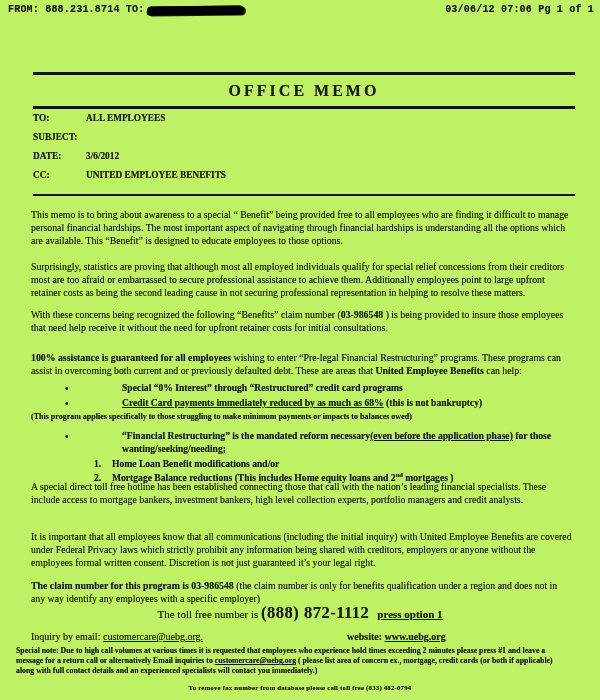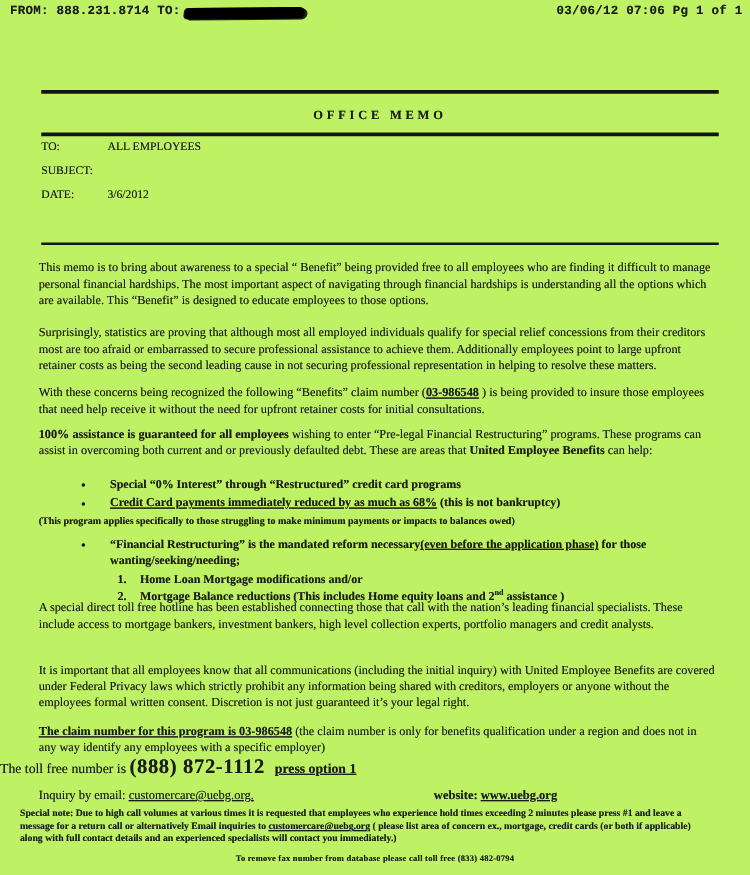--- a/index.html
+++ b/index.html
@@ -20,40 +20,40 @@
     width:96px;height:9px;background:#000;border-radius:4px 6px 5px 4px;
     transform:skewX(-8deg) rotate(-.6deg);margin-top:1px;
     box-shadow:2px 1px 0 rgba(0,0,0,.85), -1px 0 0 rgba(0,0,0,.9);
   }
   
   .title-block{
     position:absolute;top:72px;left:33px;width:542px;
     border-top:3px solid #141414;border-bottom:3px solid #141414;
     text-align:center;padding:7px 0 6px 0;
   }
-  .memo-title{font-weight:bold;font-size:10px;letter-spacing:3px;}
+  .memo-title{font-weight:bold;font-size:16px;letter-spacing:3px;}
   
   .fields{position:absolute;top:112px;left:33px;width:542px;}
-  .field-row{display:flex;margin-bottom:7px;font-size:9.3px;font-weight:normal;line-height:12px;}
+  .field-row{display:flex;margin-bottom:7px;font-size:9.3px;font-weight:bold;line-height:12px;}
   .field-label{width:53px;flex:0 0 53px;}
   .thin-rule{position:absolute;top:194px;left:33px;width:542px;height:2px;background:#161616;}
   
   .para{position:absolute;left:31px;width:541px;font-size:9.8px;line-height:13.1px;text-align:left;}
   .b{font-weight:bold;}
   .u{text-decoration:underline;}
-  .bu{font-weight:bold;text-decoration:underline;}
+  .bu{font-weight:bold;}
   .bullet-row{display:flex;margin-bottom:2px;}
   .bullet-dot{flex:0 0 23px;margin-left:34px;text-align:left;font-weight:bold;}
-  .bullet-text{flex:1;font-weight:bold;font-size:9.6px;line-height:12.5px;}
+  .bullet-text{flex:1;font-weight:bold;font-size:9.6px;line-height:12.5px;margin-left:34px;}
   .bullet-note{font-weight:bold;font-size:8px;line-height:10px;margin-bottom:8px;}
   .num-row{display:flex;margin-left:63px;margin-bottom:1px;font-weight:bold;font-size:9.6px;line-height:13px;}
   .num-label{flex:0 0 18px;}
   sup{font-size:6.5px;vertical-align:super;line-height:0;}
   
-  .toll-line{position:absolute;top:603px;left:0;width:600px;font-size:11px;font-family:Liberation Serif, serif;}
+  .toll-line{position:absolute;top:603px;left:0;width:600px;text-align:center;font-size:11px;font-family:Liberation Serif, serif;}
   .toll-number{font-weight:bold;font-size:16.5px;letter-spacing:.5px;}
   .toll-option{font-weight:bold;font-size:11px;text-decoration:underline;margin-left:8px;}
   
   .contact-row{position:absolute;top:631px;left:31px;width:545px;display:flex;font-size:10px;}
   .contact-left{flex:0 0 58%;}
   .contact-right{flex:1;font-weight:bold;}
   
   .special-note{position:absolute;top:646px;left:16px;width:547px;font-weight:bold;font-size:7.8px;line-height:10.2px;}
   
   .footer-note{position:absolute;top:684px;left:0;width:600px;text-align:center;font-weight:bold;font-size:6.8px;letter-spacing:.2px;}
@@ -80,61 +80,65 @@
       <span class="field-label">TO:</span>
       <span class="field-value">ALL EMPLOYEES</span>
     </div>
     <div class="field-row">
       <span class="field-label">SUBJECT:</span>
     </div>
     <div class="field-row">
       <span class="field-label">DATE:</span>
       <span class="field-value">3/6/2012</span>
     </div>
+    <div class="field-row">
+      <span class="field-label">CC:</span>
+      <span class="field-value">UNITED EMPLOYEE BENEFITS</span>
+    </div>
   </div>
 
   <div class="thin-rule"></div>
 
   <div class="para" style="top:208px;">
     <span>This memo is to bring about awareness to a special “ Benefit” being provided free to all employees who are finding it difficult to manage personal financial hardships. The most important aspect of navigating through financial hardships is understanding all the options which are available. This “Benefit” is designed to educate employees to those options.</span>
   </div>
 
   <div class="para" style="top:260px;">
     <span>Surprisingly, statistics are proving that although most all employed individuals qualify for special relief concessions from their creditors most are too afraid or embarrassed to secure professional assistance to achieve them. Additionally employees point to large upfront retainer costs as being the second leading cause in not securing professional representation in helping to resolve these matters.</span>
   </div>
 
   <div class="para" style="top:308px;">
     <span>With these concerns being recognized the following “Benefits” claim number (</span><span class="bu">03-986548</span><span> ) is being provided to insure those employees that need help receive it without the need for upfront retainer costs for initial consultations.</span>
   </div>
 
-  <div class="para" style="top:341px;">
+  <div class="para" style="top:351px;">
     <span class="b">100% assistance is guaranteed for all employees</span><span> wishing to enter “Pre-legal Financial Restructuring” programs. These programs can assist in overcoming both current and or previously defaulted debt. These are areas that </span><span class="b">United Employee Benefits</span><span> can help:</span>
   </div>
 
   <div class="para" style="top:382px;">
     <div class="bullet-row">
       <span class="bullet-dot">•</span>
       <span class="bullet-text">Special “0% Interest” through “Restructured” credit card programs</span>
     </div>
     <div class="bullet-row">
       <span class="bullet-dot">•</span>
       <span class="bullet-text"><span class="u">Credit Card payments immediately reduced by as much as 68%</span><span> (this is not bankruptcy)</span></span>
     </div>
     <div class="bullet-note">(This program applies specifically to those struggling to make minimum payments or impacts to balances owed)</div>
     <div class="bullet-row">
       <span class="bullet-dot">•</span>
       <span class="bullet-text"><span>“Financial Restructuring” is the mandated reform necessary</span><span class="u">(even before the application phase)</span><span> for those wanting/seeking/needing;</span></span>
     </div>
     <div class="num-row">
       <span class="num-label">1.</span>
-      <span>Home Loan Mortgage modifications and/or</span>
+      <span>Home Loan Benefit modifications and/or</span>
     </div>
     <div class="num-row">
       <span class="num-label">2.</span>
-      <span><span>Mortgage Balance reductions (This includes Home equity loans and 2</span><sup>nd</sup><span> assistance )</span></span>
+      <span><span>Mortgage Balance reductions (This includes Home equity loans and 2</span><sup>nd</sup><span> mortgages )</span></span>
     </div>
   </div>
 
   <div class="para" style="top:480px;">
     <span>A special direct toll free hotline has been established connecting those that call with the nation’s leading financial specialists. These include access to mortgage bankers, investment bankers, high level collection experts, portfolio managers and credit analysts.</span>
   </div>
 
   <div class="para" style="top:530px;">
     <span>It is important that all employees know that all communications (including the initial inquiry) with United Employee Benefits are covered under Federal Privacy laws which strictly prohibit any information being shared with creditors, employers or anyone without the employees formal written consent.  Discretion is not just guaranteed it’s your legal right.</span>
   </div>

